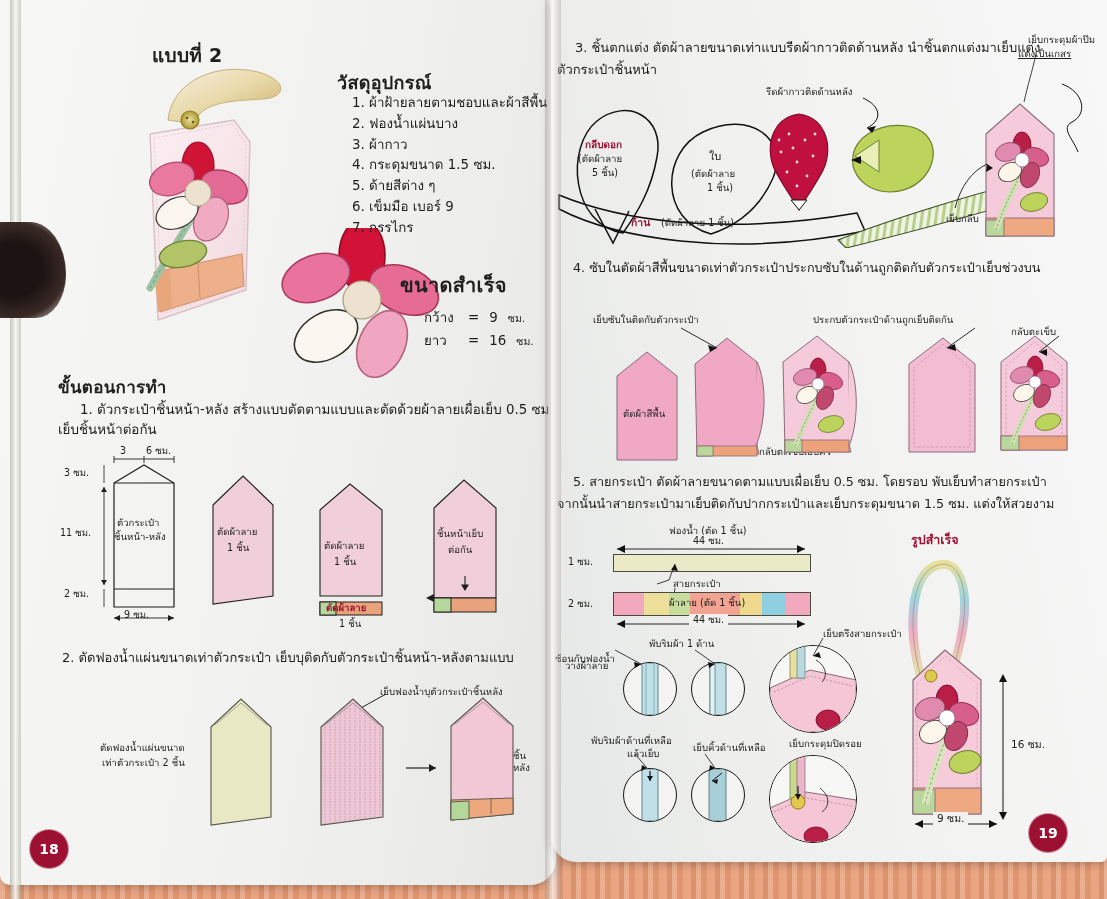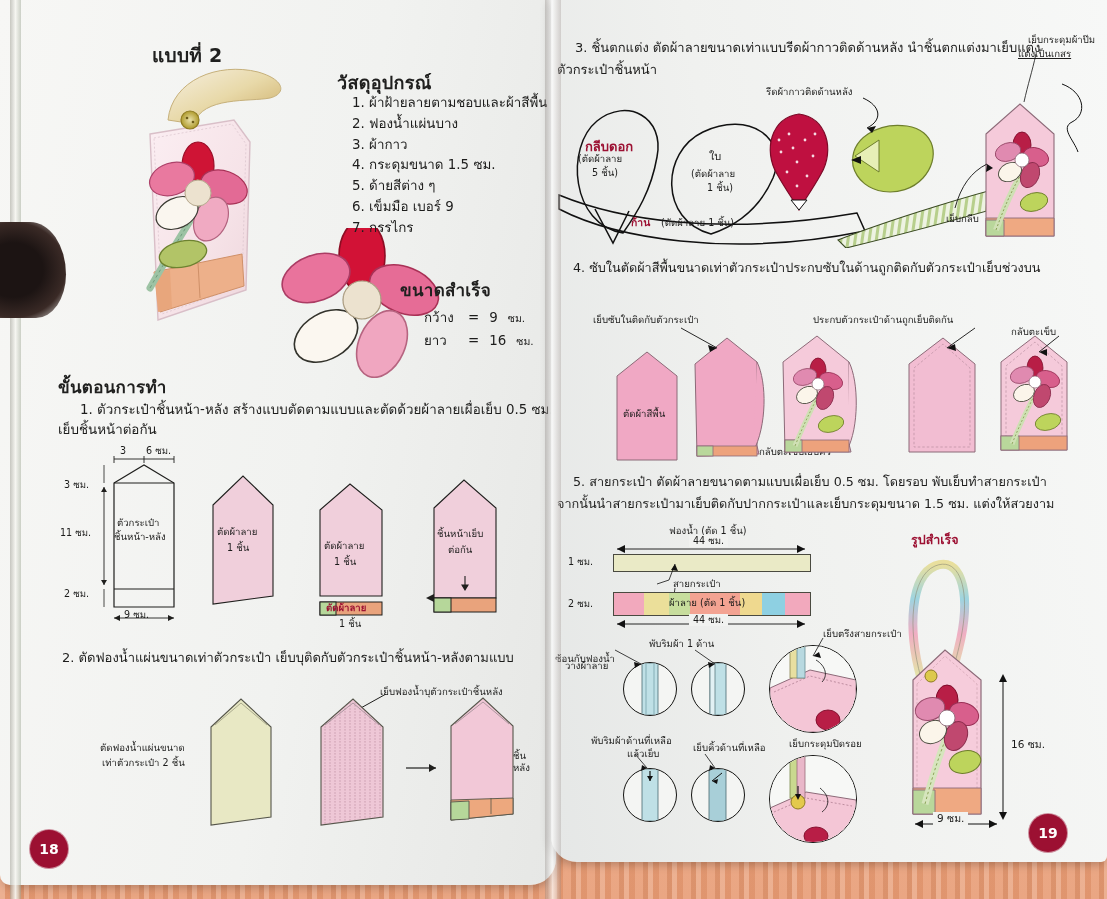--- a/index.html
+++ b/index.html
@@ -137,21 +137,21 @@
   <div class="abs" style="left:352px;top:93px;width:200px;">
     <div class="th body-text">1. ผ้าฝ้ายลายตามชอบและผ้าสีพื้น</div>
     <div class="th body-text">2. ฟองน้ำแผ่นบาง</div>
     <div class="th body-text">3. ผ้ากาว</div>
     <div class="th body-text">4. กระดุมขนาด 1.5 ซม.</div>
     <div class="th body-text">5. ด้ายสีต่าง ๆ</div>
     <div class="th body-text">6. เข็มมือ เบอร์ 9</div>
     <div class="th body-text">7. กรรไกร</div>
   </div>
 
-  <div class="abs th heading" style="left:400px;top:276px;font-size:17px;">ขนาดสำเร็จ</div>
+  <div class="abs th heading" style="left:400px;top:269px;font-size:20px;">ขนาดสำเร็จ</div>
   <div class="abs" style="left:424px;top:308px;">
     <div style="display:flex;gap:10px;align-items:baseline;">
       <span class="th body-text" style="width:34px;">กว้าง</span>
       <span class="th body-text">=</span>
       <span class="th body-text">9</span>
       <span class="th small">ซม.</span>
     </div>
     <div style="display:flex;gap:10px;align-items:baseline;margin-top:2px;">
       <span class="th body-text" style="width:34px;">ยาว</span>
       <span class="th body-text">=</span>
@@ -182,21 +182,21 @@
       <path d="M32 32 l-3 5 h6 z" fill="#1f1f1d"></path>
         <path d="M32 130 l-3 -5 h6 z" fill="#1f1f1d"></path>
       <line x1="32" y1="134" x2="32" y2="152" stroke="#1f1f1d" stroke-width=".8"></line>
 
       <line x1="42" y1="163" x2="102" y2="163" stroke="#1f1f1d" stroke-width=".9"></line>
       <path d="M42 163 l6 -3 v6 z" fill="#1f1f1d"></path>
         <path d="M102 163 l-6 -3 v6 z" fill="#1f1f1d"></path>
     </svg>
     <div class="note" style="left:48px;top:-10px;">3</div>
     <div class="note" style="left:74px;top:-10px;">6 ซม.</div>
-    <div class="note" style="left:-8px;top:12px;margin-top:12px;">3 ซม.</div>
+    <div class="note" style="left:-8px;top:12px;">3 ซม.</div>
     <div class="note" style="left:-12px;top:72px;">11 ซม.</div>
     <div class="note" style="left:-8px;top:133px;">2 ซม.</div>
     <div class="note" style="left:52px;top:154px;">9 ซม.</div>
     <div class="note" style="left:45px;top:62px;">ตัวกระเป๋า</div>
     <div class="note" style="left:42px;top:76px;">ชิ้นหน้า-หลัง</div>
   </div>
 
   <div class="abs" style="left:205px;top:470px;width:80px;height:140px;">
     <svg width="80" height="140" viewBox="0 0 80 140">
       <path d="M8 35 L38 6 L68 35 L68 126 L8 134 Z" fill="#f0cfdb" stroke="#1f1f1d" stroke-width="1.1"></path>
@@ -285,21 +285,21 @@
 
 <div class="page" id="page-right">
 
   <div class="abs th body-text" style="left:24px;top:38px;white-space:nowrap;font-size:13px;">3. ชิ้นตกแต่ง  ตัดผ้าลายขนาดเท่าแบบรีดผ้ากาวติดด้านหลัง  นำชิ้นตกแต่งมาเย็บแต่ง</div>
   <div class="abs th body-text" style="left:6px;top:60px;white-space:nowrap;font-size:13px;">ตัวกระเป๋าชิ้นหน้า</div>
 
   <div class="abs" style="left:10px;top:95px;width:190px;height:145px;">
     <svg width="190" height="145" viewBox="0 0 190 145">
       <path d="M62 138 C10 130 4 52 36 26 C66 2 104 22 96 62 C90 96 76 118 62 138 Z" fill="none" stroke="#111" stroke-width="1.5"></path>
     </svg>
-    <div class="note accent" style="left:24px;top:44px;font-size:13px;">กลีบดอก</div>
+    <div class="note accent" style="left:24px;top:44px;font-size:10px;">กลีบดอก</div>
     <div class="note" style="left:17px;top:58px;">(ตัดผ้าลาย</div>
     <div class="note" style="left:31px;top:72px;">5 ชิ้น)</div>
   </div>
 
   <div class="abs" style="left:100px;top:110px;width:180px;height:135px;">
     <svg width="180" height="135" viewBox="0 0 180 135">
       <path d="M60 124 C8 110 10 42 52 22 C98 0 138 28 122 68 C108 100 84 116 60 124 Z" fill="none" stroke="#111" stroke-width="1.5"></path>
     </svg>
     <div class="note" style="left:58px;top:40px;font-size:11px;">ใบ</div>
     <div class="note" style="left:40px;top:58px;">(ตัดผ้าลาย</div>

